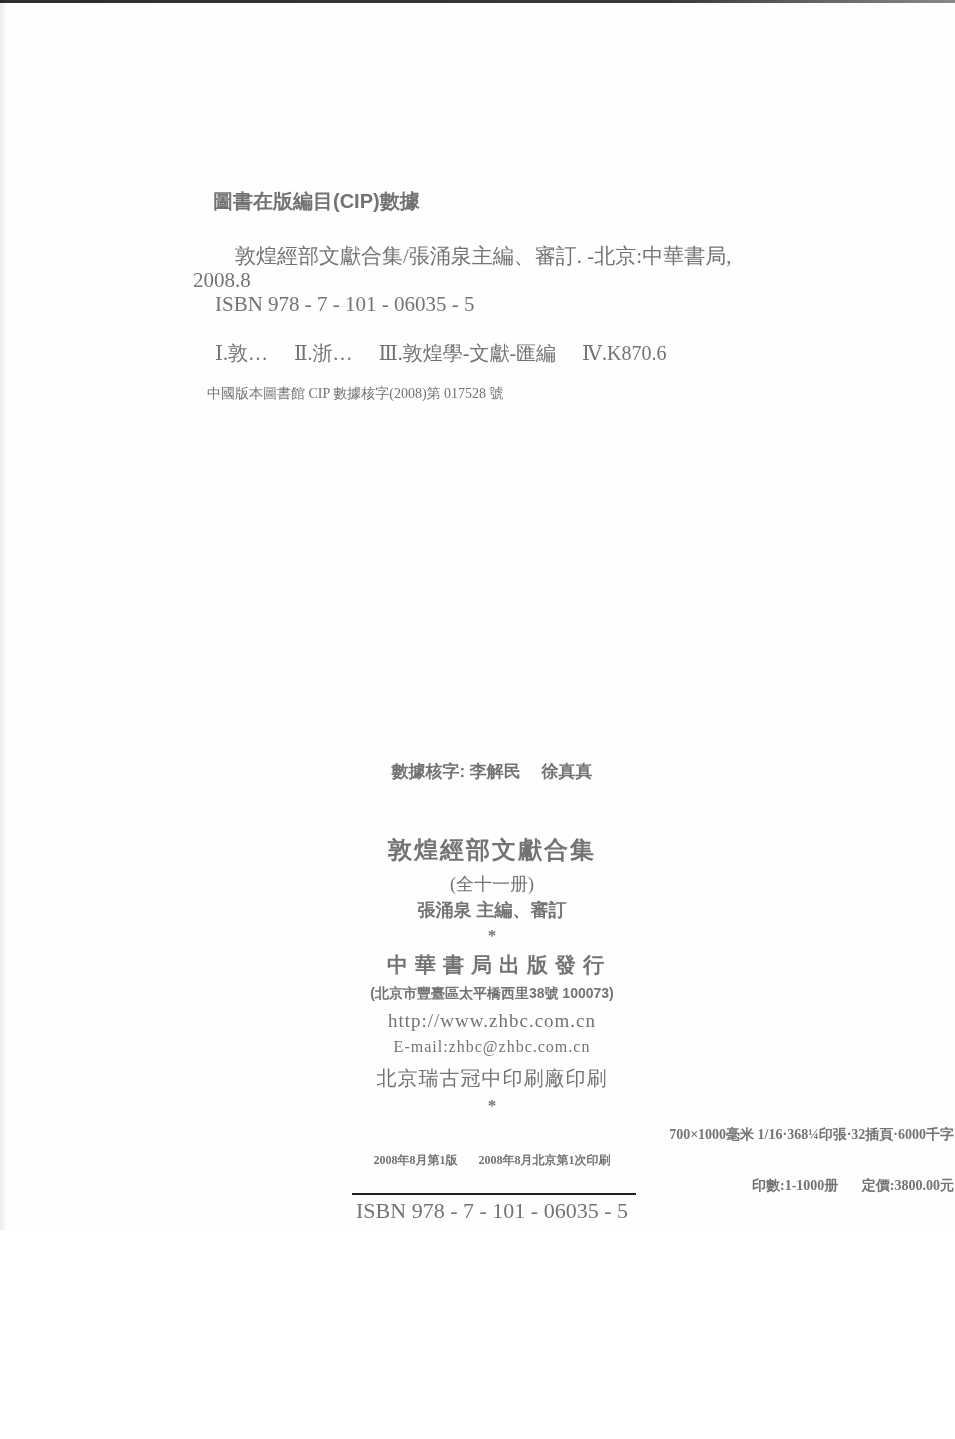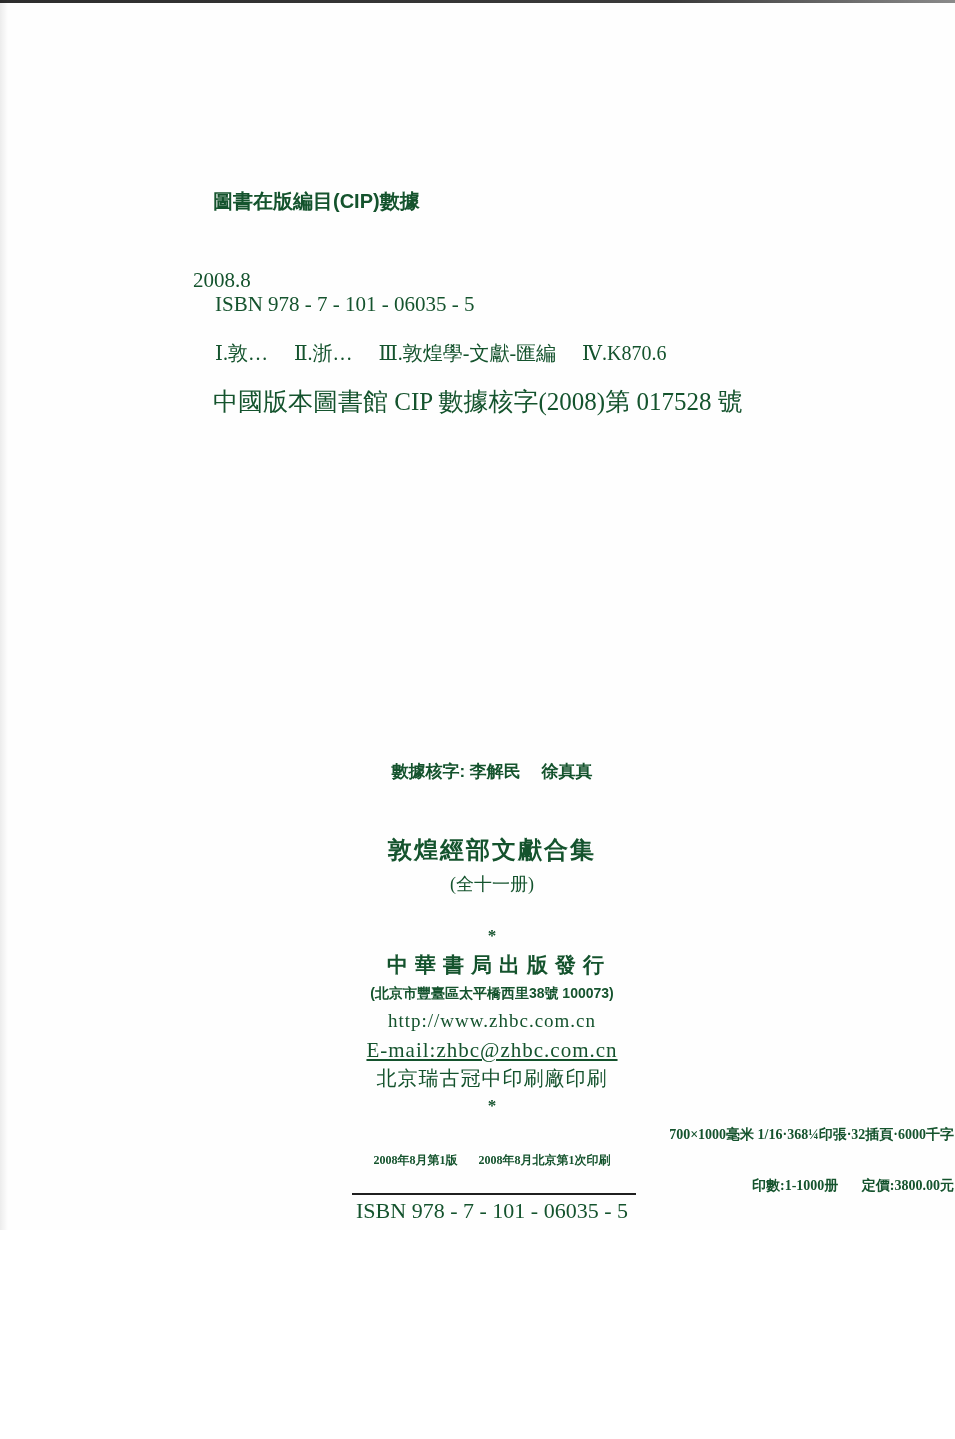--- a/index.html
+++ b/index.html
@@ -6,21 +6,21 @@
     margin: 0;
     padding: 0;
     background: #ffffff;
   }
   .page {
     position: relative;
     width: 955px;
     height: 1230px;
     background: #fefefe;
     overflow: hidden;
-    color: #14532d;
+    color: #737373;
   }
   .serif { font-family: "Liberation Serif", "DejaVu Serif", serif; }
   .sans  { font-family: "Liberation Sans", "DejaVu Sans", sans-serif; }
 
   .abs { position: absolute; white-space: nowrap; }
 
   
   .top-edge {
     position: absolute; top: 0; left: 0;
     width: 100%; height: 3px;
@@ -33,40 +33,40 @@
   }
 
   
   .cip-header   { left: 213px; top: 188px; font-size: 20px; font-weight: bold; }
   .cip-line1    { left: 235px; top: 242px; font-size: 21px; }
   .cip-line2    { left: 193px; top: 268px; font-size: 21px; }
   .cip-isbn     { left: 215px; top: 292px; font-size: 21px; }
   .cip-class    { left: 215px; top: 340px; font-size: 20px; }
   .cip-class .cls-item { margin-right: 26px; }
   .cip-class .cls-item:last-child { margin-right: 18px; }
-  .cip-record   { left: 213px; top: 385px; font-size: 25px; text-align: center; }
+  .cip-record   { left: 207px; top: 385px; font-size: 14px; text-align: center; }
 
   
   .c {
     position: absolute;
     left: 30px;
     width: 924px;
     text-align: center;
     white-space: nowrap;
   }
   .editors      { top: 760px; font-size: 17px; font-weight: bold; }
   .editors .ed-name-2 { margin-left: 16px; }
   .b-title      { top: 834px; font-size: 24px; font-weight: bold; letter-spacing: 2px; }
   .b-volumes    { top: 872px; font-size: 18px; }
   .b-editor     { top: 898px; font-size: 18px; font-weight: bold; }
   .b-star1      { top: 926px; font-size: 17px; font-weight: bold; }
   .b-publisher  { top: 951px; font-size: 21px; font-weight: bold; letter-spacing: 7px; padding-left: 7px; }
   .b-address    { top: 985px; font-size: 14px; font-weight: bold; }
   .b-website    { top: 1010px; font-size: 19px; letter-spacing: 1px; text-align: center; }
-  .b-email      { top: 1038px; font-size: 21px; letter-spacing: 1px; text-decoration: underline; }
+  .b-email      { top: 1038px; font-size: 16px; letter-spacing: 1px; }
   .b-printer    { top: 1065px; font-size: 20px; letter-spacing: 1px; }
   .b-star2      { top: 1096px; font-size: 17px; font-weight: bold; }
   .b-format     { top: 1126px; font-size: 14px; font-weight: bold; text-align: right; }
   .b-edition    { top: 1152px; font-size: 12px; font-weight: bold; }
   .b-edition .seg-2 { margin-left: 18px; }
   .b-printrun   { top: 1177px; font-size: 14px; font-weight: bold; text-align: right; }
   .b-printrun .seg-2 { margin-left: 20px; }
   .b-rule {
     position: absolute;
     top: 1193px; left: 352px; width: 284px; height: 0;
@@ -76,37 +76,39 @@
 </style>
 </head>
 <body>
 
 <div class="page">
 
   <div class="top-edge"></div>
   <div class="left-edge"></div>
 
   <div class="abs sans cip-header">圖書在版編目(CIP)數據</div>
+  <div class="abs serif cip-line1">敦煌經部文獻合集/張涌泉主編、審訂. -北京:中華書局,</div>
   <div class="abs serif cip-line2">2008.8</div>
   <div class="abs serif cip-isbn">ISBN 978 - 7 - 101 - 06035 - 5</div>
 
   <div class="abs serif cip-class">
     <span class="cls-item">Ⅰ.敦…</span><span class="cls-item">Ⅱ.浙…</span><span class="cls-item">Ⅲ.敦煌學-文獻-匯編</span><span class="cls-item">Ⅳ.K870.6</span>
   </div>
 
   <div class="abs serif cip-record">中國版本圖書館 CIP 數據核字(2008)第 017528 號</div>
 
   <div class="c sans editors">
     <span>數據核字:</span>
     <span class="ed-name-1">李解民</span>
     <span class="ed-name-2">徐真真</span>
   </div>
 
   <div class="c sans b-title">敦煌經部文獻合集</div>
   <div class="c serif b-volumes">(全十一册)</div>
+  <div class="c sans b-editor">張涌泉 主編、審訂</div>
   <div class="c serif b-star1">*</div>
   <div class="c serif b-publisher">中華書局出版發行</div>
   <div class="c sans b-address">(北京市豐臺區太平橋西里38號  100073)</div>
   <div class="c serif b-website">http://www.zhbc.com.cn</div>
   <div class="c serif b-email">E-mail:zhbc@zhbc.com.cn</div>
   <div class="c serif b-printer">北京瑞古冠中印刷廠印刷</div>
   <div class="c serif b-star2">*</div>
   <div class="c serif b-format">700×1000毫米 1/16·368¼印張·32插頁·6000千字</div>
 
   <div class="c serif b-edition">

